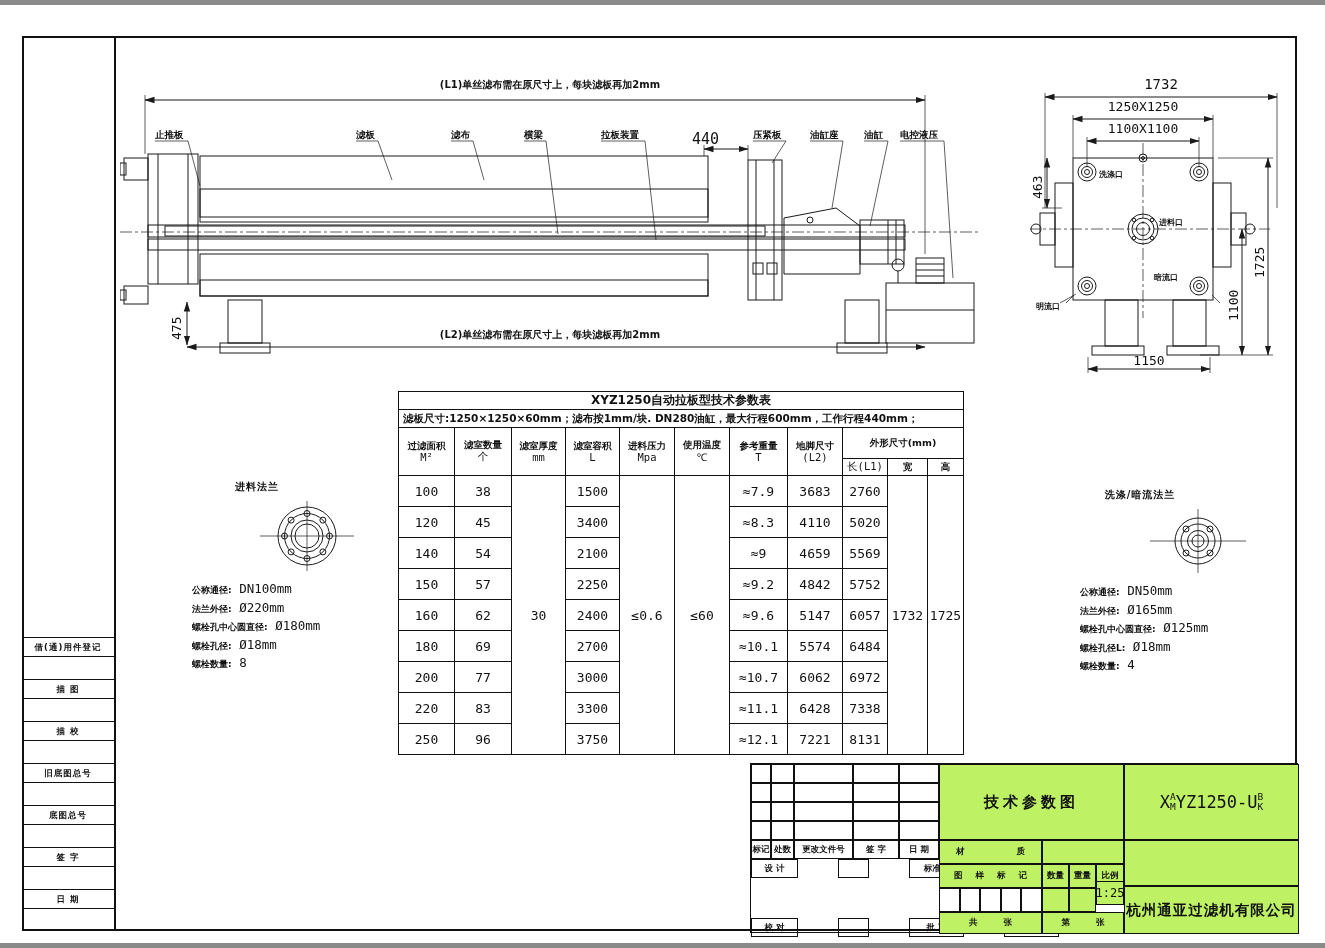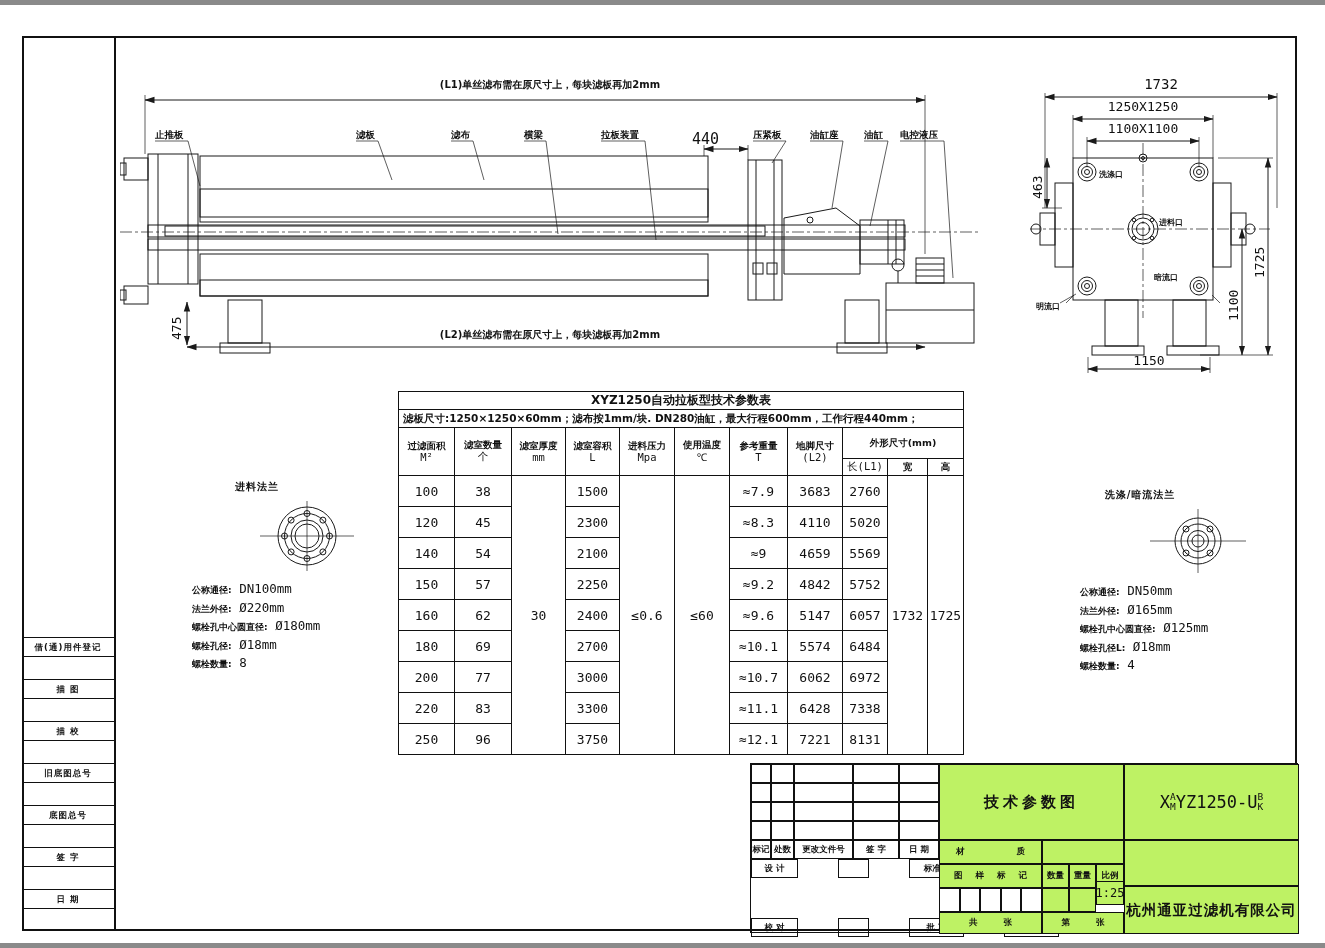--- a/index.html
+++ b/index.html
@@ -364,21 +364,21 @@
         <td rowspan="9">≤60</td>
         <td>≈7.9</td>
         <td>3683</td>
         <td>2760</td>
         <td rowspan="9">1732</td>
         <td rowspan="9">1725</td>
       </tr>
       <tr>
         <td>120</td>
         <td>45</td>
-        <td>2300</td>
+        <td>3400</td>
         <td>≈8.3</td>
         <td>4110</td>
         <td>5020</td>
       </tr>
       <tr>
         <td>140</td>
         <td>54</td>
         <td>2100</td>
         <td>≈9</td>
         <td>4659</td>

